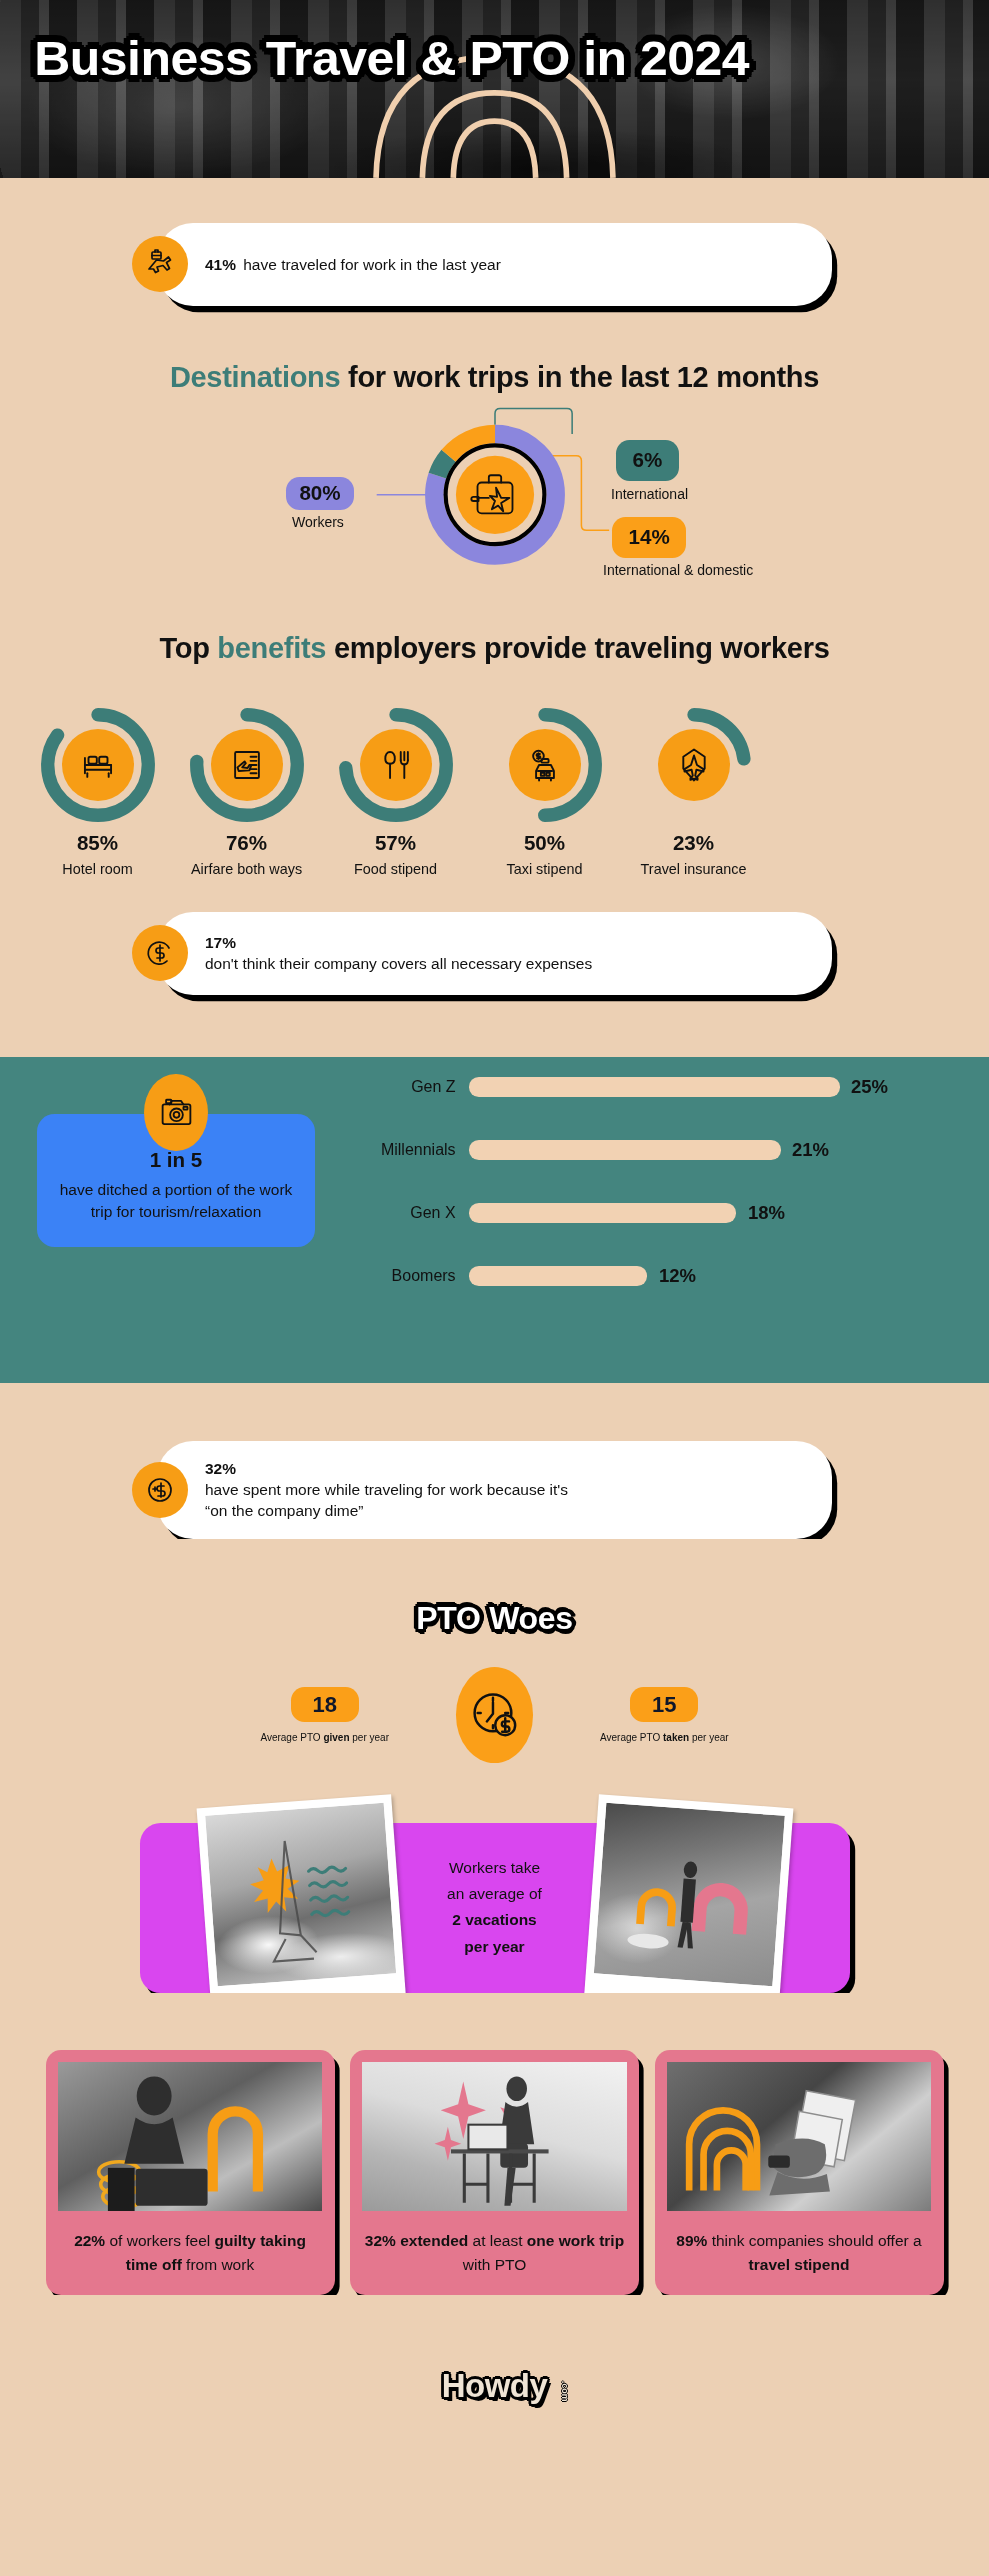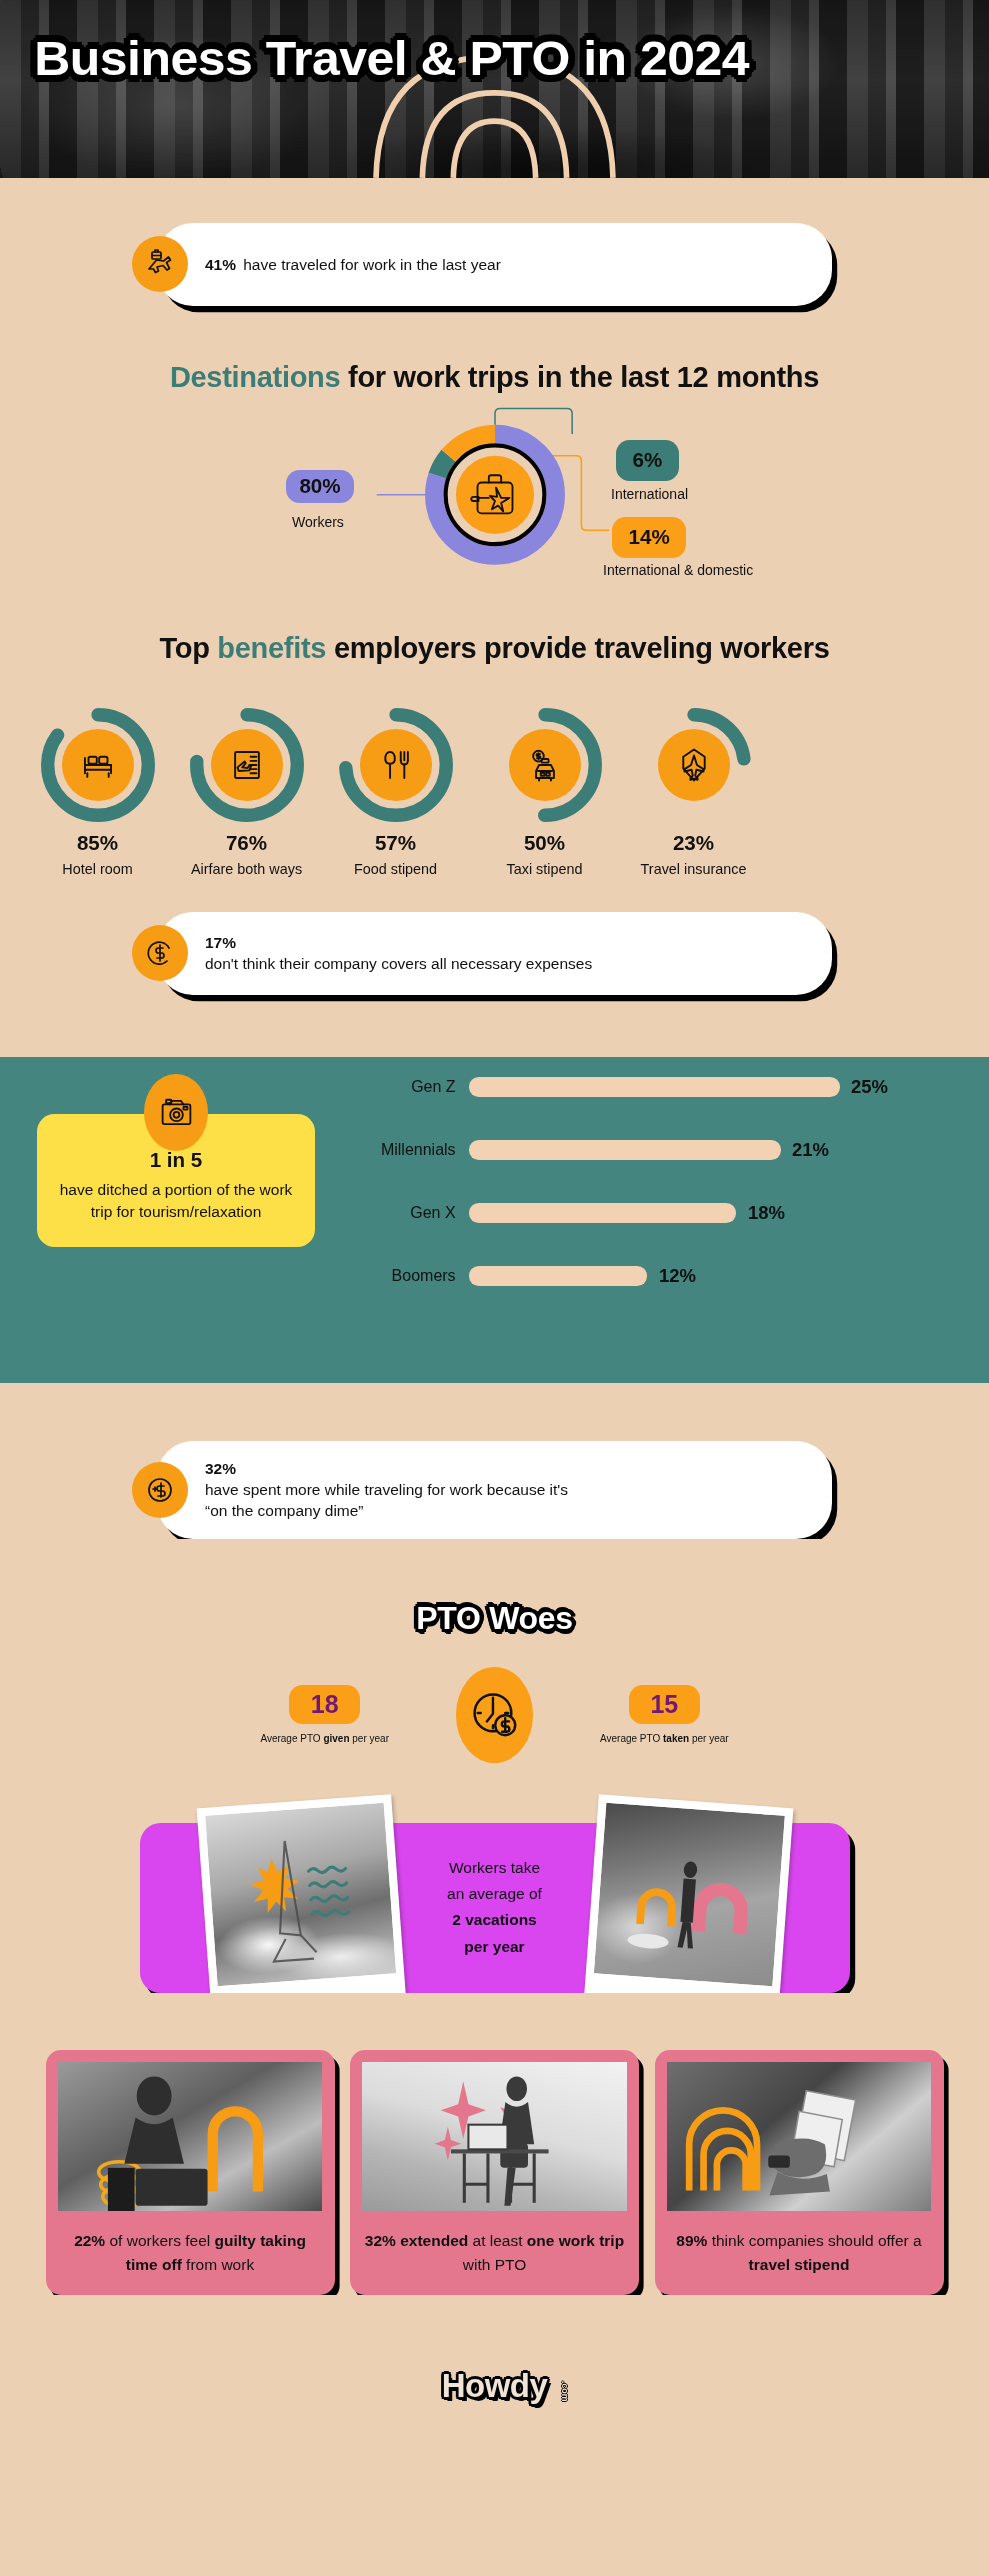--- a/index.html
+++ b/index.html
@@ -149,21 +149,21 @@
   .ring-icon svg { position: static; width: 38px; height: 38px; }
   .benefit .pct { font-weight: 700; font-size: 20.6px; color: #111; margin-top: 4.1px; }
   .benefit .lbl { font-size: 14.4px; color: #111; margin-top: 5.2px; line-height: 1.25; }
 
   
   .teal-inner { position: relative; width: 989px; padding: 38px 0 62px; }
   .quote-card {
     position: absolute;
     left: 37px; top: 57px;
     width: 278px;
-    background: #fde047;
+    background: #3b82f6;
     border-radius: 17.5px;
     padding: 34px 18.5px 24px;
     text-align: center;
   }
   .quote-card .cam {
     position: absolute; left: 50%; top: -40px; transform: translateX(-50%);
     width: 64px; height: 77px; border-radius: 32px/39px;
     background: #f79d15;
     display: flex; align-items: center; justify-content: center;
   }
@@ -201,21 +201,21 @@
   }
   .pto-row {
     display: flex; align-items: center; justify-content: center;
     gap: 0; margin-top: 29px;
   }
   .pto-side { text-align: center; width: 242px; }
   .pto-chip {
     display: inline-block;
     background: #fb9f18; border-radius: 13.4px;
     padding: 6.2px 21.6px;
-    font-weight: 700; font-size: 25px; color: #701a75; line-height: 1.05;
+    font-weight: 700; font-size: 22px; color: #0f172a; line-height: 1.05;
   }
   .pto-cap { font-size: 10px; color: #111; margin-top: 9.3px; }
   .pto-cap b { font-weight: 700; }
   .pto-clock {
     width: 77px; height: 96px; border-radius: 39px/48px;
     background: #fb9f18;
     display: flex; align-items: center; justify-content: center;
     margin: 0 10.3px;
     flex: 0 0 77px;
   }
@@ -368,21 +368,21 @@
 
         <g transform="translate(960,196)" fill="none" stroke="#111" stroke-width="3.6" stroke-linejoin="round" stroke-linecap="round">
           <rect x="-34" y="-24" width="68" height="60" rx="8"></rect>
           <path d="M-12 -24v-10a4 4 0 0 1 4-4h16a4 4 0 0 1 4 4v10"></path>
           <path d="M-34 6h22"></path>
           <path d="M-42 4h10v8h-10a4 4 0 0 1 0-8z"></path>
           <path d="M2 -14 L12 6 l16 0 -16 10 4 16 -10-11 -12 7 6-16 -10-10 14 2z"></path>
         </g>
       </svg>
 
-      <div class="tag purple" style="left:286px; top:76px;">80%</div>
+      <div class="tag purple" style="left:286px; top:83px;">80%</div>
       <div class="tag-cap" style="left:292px; top:120px;">Workers</div>
 
       <div class="tag teal" style="left:616px; top:46px; padding:10.3px 16.5px;">6%</div>
       <div class="tag-cap" style="left:611px; top:92px;">International</div>
 
       <div class="tag orange" style="left:612px; top:123px; padding:10.3px 16.5px;">14%</div>
       <div class="tag-cap" style="left:603px; top:168px;">International &amp; domestic</div>
     </div>
   </div>
 

